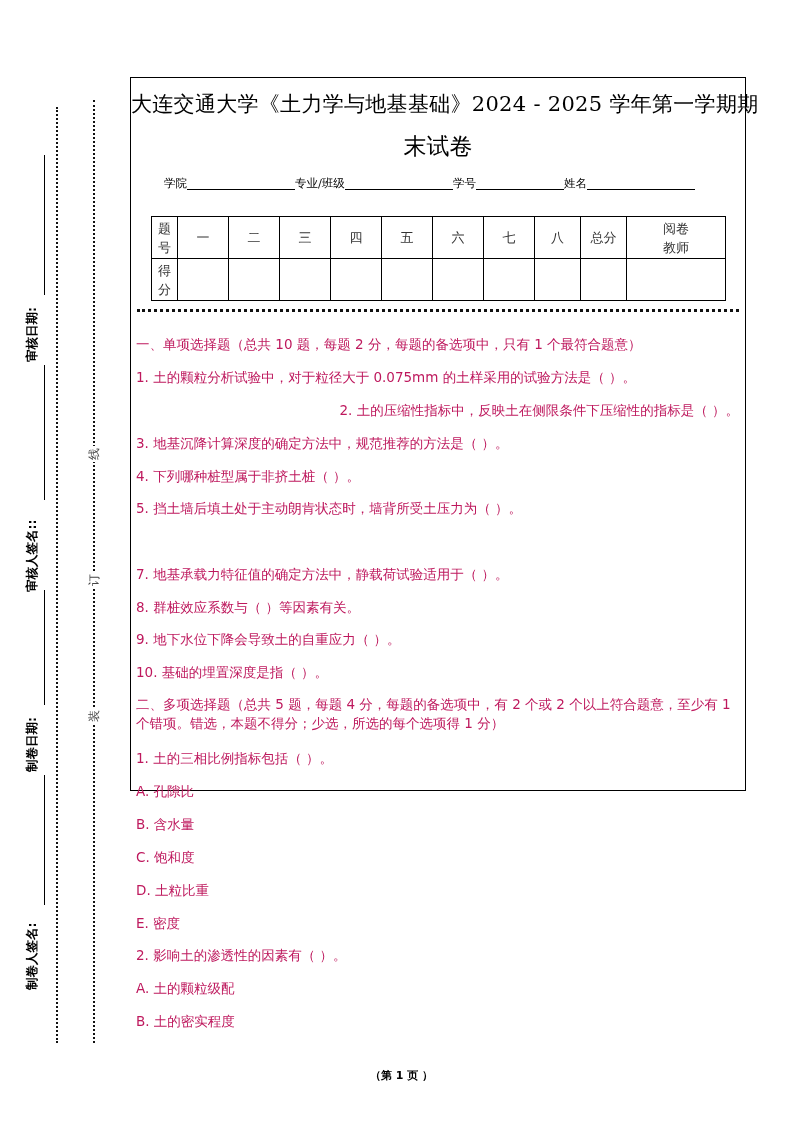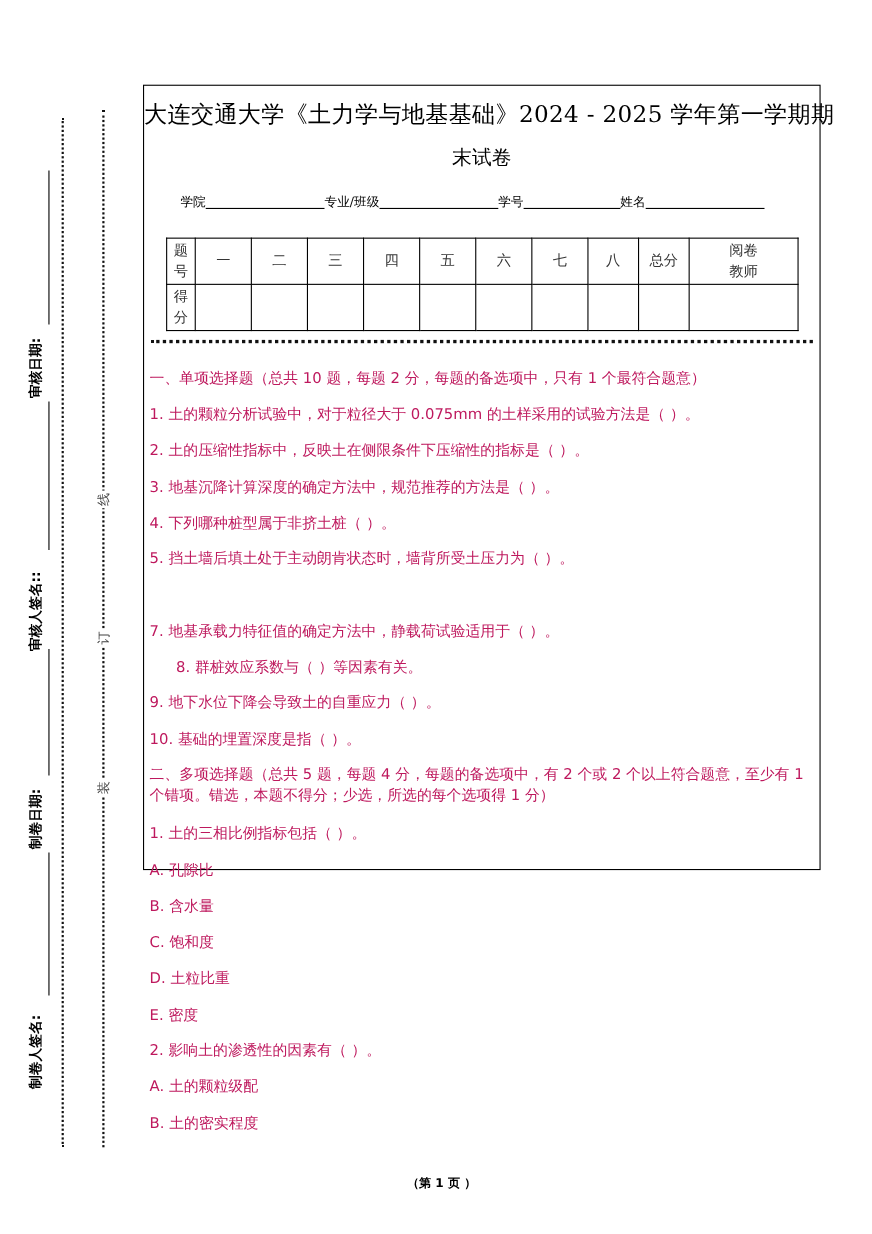--- a/index.html
+++ b/index.html
@@ -30,21 +30,21 @@
   #frame {
     position: absolute; left: 130px; top: 77px; width: 616px; height: 714px;
     border: 1px solid #000;
   }
   #title-line1 {
     position: absolute; left: 0; right: 0; top: 12px; text-align: center;
     font-size: 21px; letter-spacing: 0.3px; white-space: nowrap;
   }
   #title-line2 {
     position: absolute; left: 0; right: 0; top: 53px; text-align: center;
-    font-size: 18px;
+    font-size: 23px;
   }
 
   #info-row {
     position: absolute; left: 33px; top: 96px; height: 16px;
     display: flex; align-items: flex-end; font-size: 11.5px; white-space: nowrap;
   }
   #info-row .lbl { line-height: 14px; }
   #info-row .blank { display: inline-block; border-bottom: 1px solid #000; height: 12px; }
 
   
@@ -156,26 +156,26 @@
       <td></td>
       <td></td>
     </tr>
   </tbody>
     </table>
 
   <div id="sep-dots"></div>
 
   <div class="line" style="top:256px;">一、单项选择题（总共 10 题，每题 2 分，每题的备选项中，只有 1 个最符合题意）</div>
   <div class="line" style="top:289px;">1. 土的颗粒分析试验中，对于粒径大于 0.075mm 的土样采用的试验方法是（   ）。</div>
-  <div class="line" style="top:322px;">2. 土的压缩性指标中，反映土在侧限条件下压缩性的指标是（   ）。</div>
+  <div class="line" style="top:322px;text-align:right;">2. 土的压缩性指标中，反映土在侧限条件下压缩性的指标是（   ）。</div>
   <div class="line" style="top:355px;">3. 地基沉降计算深度的确定方法中，规范推荐的方法是（   ）。</div>
   <div class="line" style="top:388px;">4. 下列哪种桩型属于非挤土桩（   ）。</div>
   <div class="line" style="top:420px;">5. 挡土墙后填土处于主动朗肯状态时，墙背所受土压力为（   ）。</div>
   <div class="line" style="top:486px;">7. 地基承载力特征值的确定方法中，静载荷试验适用于（   ）。</div>
-  <div class="line" style="top:519px;margin-left:24px;">8. 群桩效应系数与（   ）等因素有关。</div>
+  <div class="line" style="top:519px;">8. 群桩效应系数与（   ）等因素有关。</div>
   <div class="line" style="top:551px;">9. 地下水位下降会导致土的自重应力（   ）。</div>
   <div class="line" style="top:584px;">10. 基础的埋置深度是指（   ）。</div>
 
   <div class="line wrap" style="top:617px;"> 二、多项选择题（总共 5 题，每题 4 分，每题的备选项中，有 2 个或 2 个以上符合题意，至少有 1 个错项。错选，本题不得分；少选，所选的每个选项得 1 分）</div>
   <div class="line" style="top:670px;">1. 土的三相比例指标包括（   ）。</div>
   <div class="line" style="top:736px;">B. 含水量</div>
   <div class="line" style="top:703px;">A. 孔隙比</div>
   <div class="line" style="top:769px;">C. 饱和度</div>
   <div class="line" style="top:802px;">D. 土粒比重</div>
   <div class="line" style="top:835px;">E. 密度</div>

